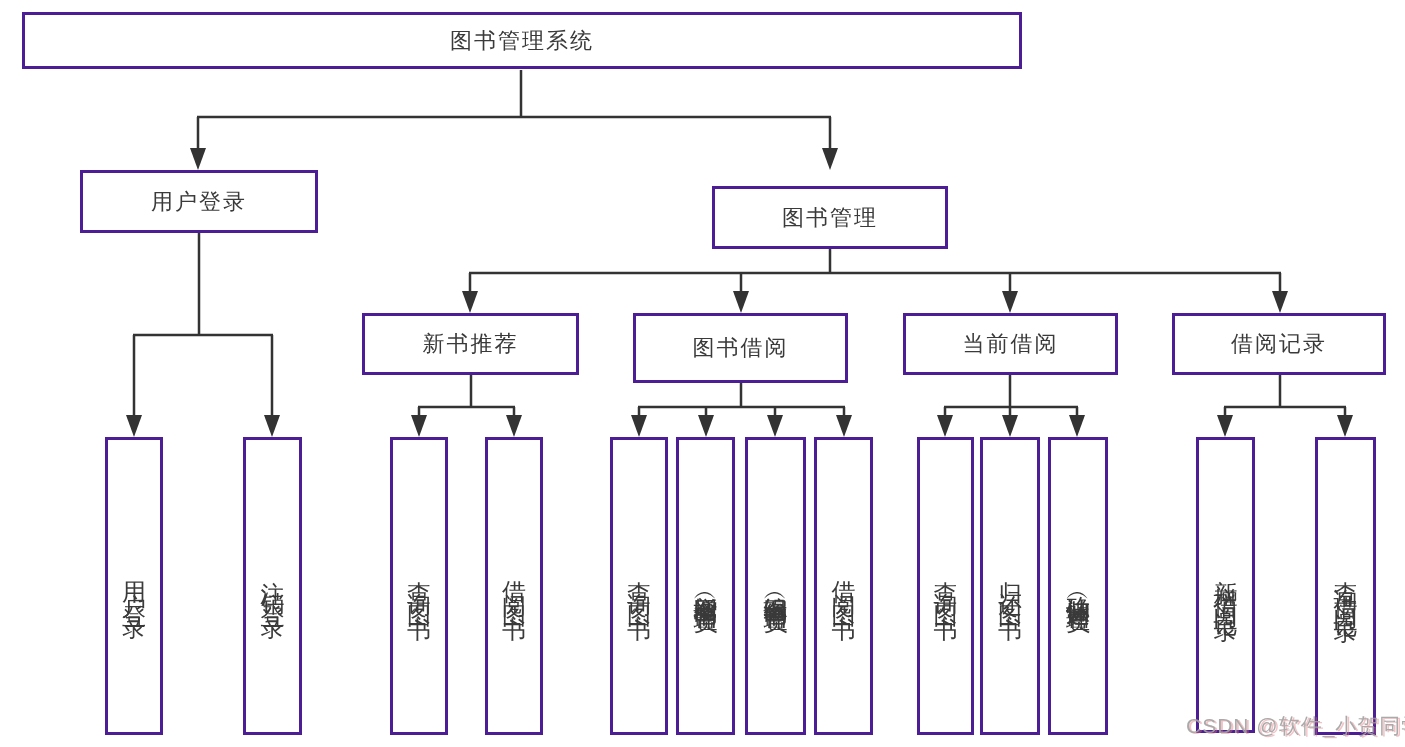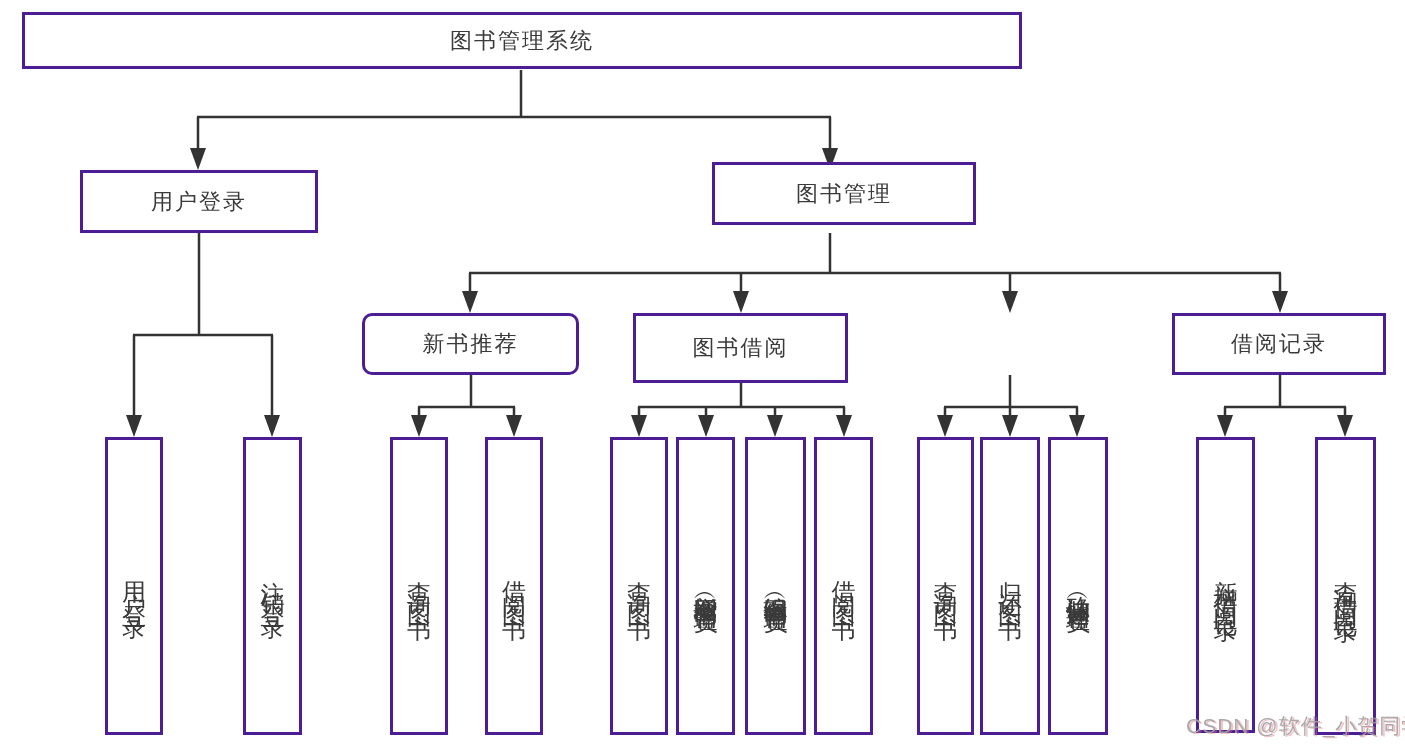--- a/index.html
+++ b/index.html
@@ -44,22 +44,22 @@
     text-orientation: mixed;
     line-height: 1;
     white-space: nowrap;
   }
   .vtext.v4 { letter-spacing: 12px; }
   .vtext.v6 { letter-spacing: 8px; }
   .vtext.v9 { letter-spacing: 2px; }
   
   #root-box        { left: 22px;   top: 12px;  width: 1000px; height: 57px; }
   #user-login-box  { left: 80px;   top: 170px; width: 238px;  height: 63px; }
-  #book-mgmt-box   { left: 712px;  top: 162px; width: 264px;  height: 63px; font-family: Liberation Mono, monospace; }
-  #new-books-box   { left: 362px;  top: 313px; width: 217px;  height: 62px; border-radius: 10px; }
+  #book-mgmt-box   { left: 712px;  top: 186px; width: 236px;  height: 63px; font-family: Liberation Mono, monospace; }
+  #new-books-box   { left: 362px;  top: 313px; width: 217px;  height: 62px; }
   #book-borrow-box { left: 633px;  top: 313px; width: 215px;  height: 70px; }
   #cur-borrow-box  { left: 903px;  top: 313px; width: 215px;  height: 62px; }
   #records-box     { left: 1172px; top: 313px; width: 214px;  height: 62px; }
   #leaf-ul-login   { left: 105px;  top: 437px; width: 58px; height: 298px; }
   #leaf-ul-logout  { left: 243px;  top: 437px; width: 59px; height: 298px; }
   #leaf-nb-query   { left: 390px;  top: 437px; width: 58px; height: 298px; }
   #leaf-nb-borrow  { left: 485px;  top: 437px; width: 58px; height: 298px; }
   #leaf-bb-query   { left: 610px;  top: 437px; width: 58px; height: 298px; }
   #leaf-bb-add     { left: 676px;  top: 437px; width: 59px; height: 298px; }
   #leaf-bb-edit    { left: 745px;  top: 437px; width: 61px; height: 298px; }
@@ -147,20 +147,23 @@
   <div class="node h" id="book-mgmt-box">
     <span>图书管理</span>
   </div>
 
   <div class="node h" id="new-books-box">
     <span>新书推荐</span>
   </div>
   <div class="node h" id="book-borrow-box">
     <span>图书借阅</span>
   </div>
+  <div class="node h" id="cur-borrow-box">
+    <span>当前借阅</span>
+  </div>
   <div class="node h" id="records-box">
     <span>借阅记录</span>
   </div>
 
   <div class="node leaf" id="leaf-ul-login">
     <span class="vtext v4">用户登录</span>
   </div>
   <div class="node leaf" id="leaf-ul-logout">
     <span class="vtext v4">注销登录</span>
   </div>

